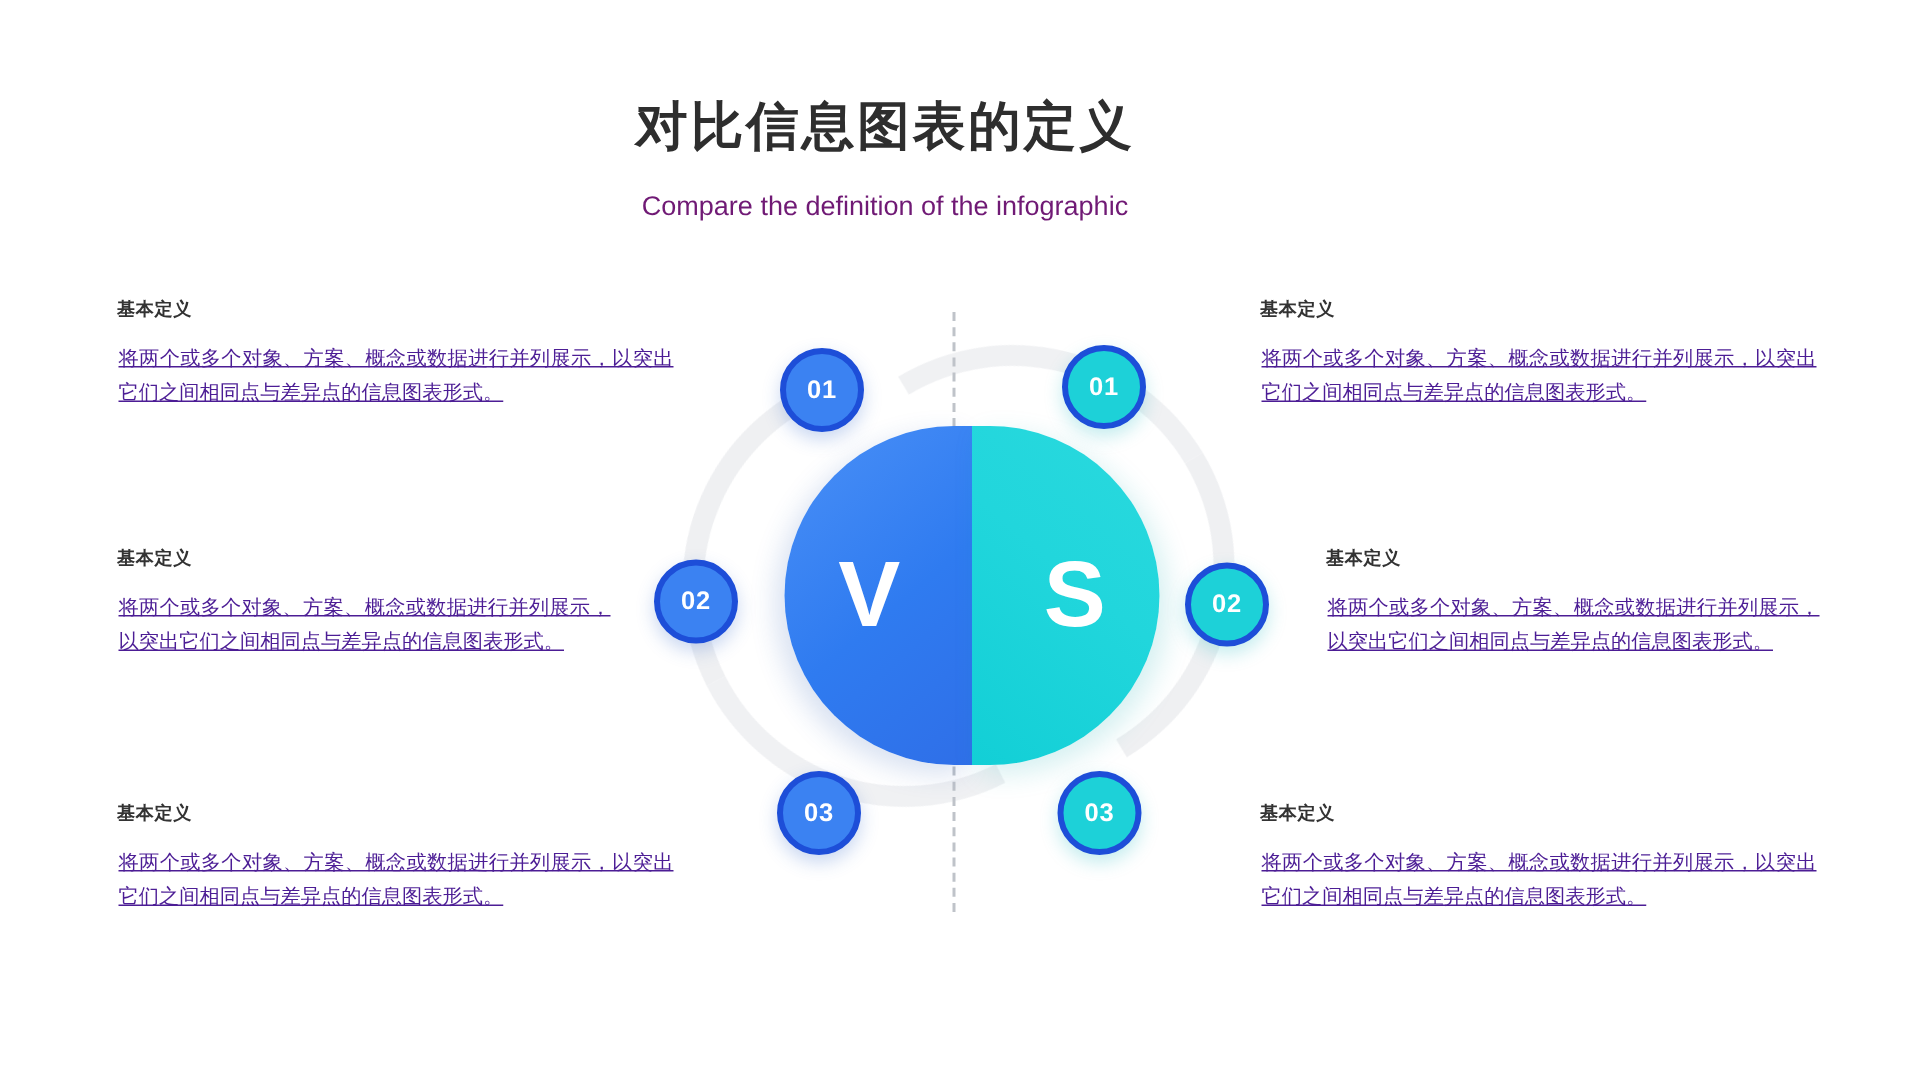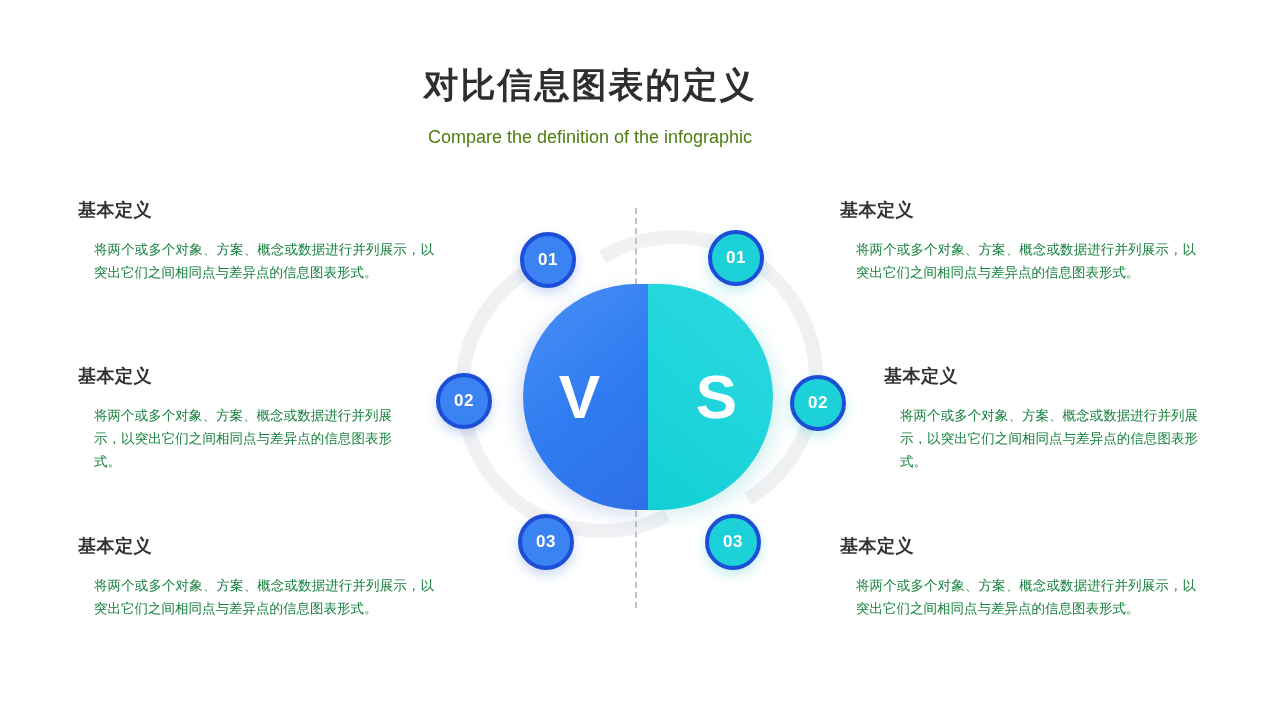--- a/index.html
+++ b/index.html
@@ -33,43 +33,44 @@
   .title-cn {
     font-size: 35px;
     font-weight: bold;
     color: #2e2e2e;
     letter-spacing: 2px;
     line-height: 46px;
     margin: 0;
   }
   .title-en {
     font-size: 18px;
-    color: #4d7c0f;
+    color: #701a75;
     line-height: 26px;
     margin: 16px 0 0 0;
     font-weight: normal;
   }
 
   
   .block {
     position: absolute;
   }
   .block h3 {
     margin: 0 0 12px 0;
-    font-size: 18px;
+    font-size: 12px;
     font-weight: bold;
     color: #333333;
     letter-spacing: 0.5px;
   }
   .block p {
-    margin: 16px;
+    margin: 1px;
     font-size: 13.5px;
     line-height: 23px;
-    color: #15803d;
+    color: #4c1d95;
     text-align: justify;
+    text-decoration: underline;
   }
 
   
   .blk-l1 { left: 78px;  top: 198px; width: 372px; }
   .blk-l2 { left: 78px;  top: 364px; width: 330px; }
   .blk-l3 { left: 78px;  top: 534px; width: 372px; }
   
   .blk-r1 { left: 840px; top: 198px; width: 372px; }
   .blk-r2 { left: 884px; top: 364px; width: 330px; }
   .blk-r3 { left: 840px; top: 534px; width: 372px; }

